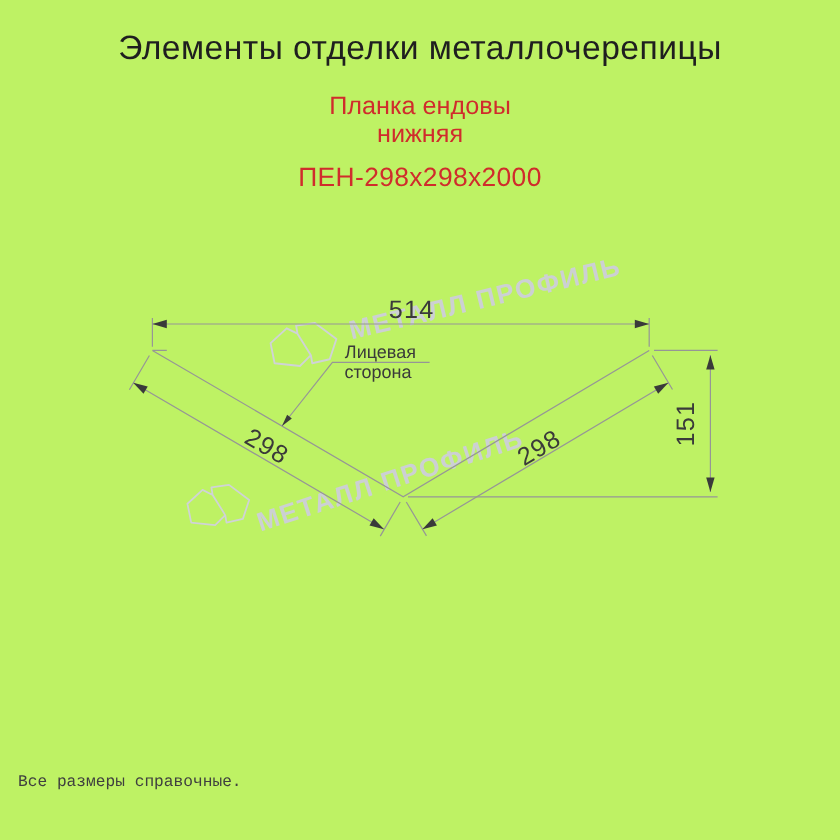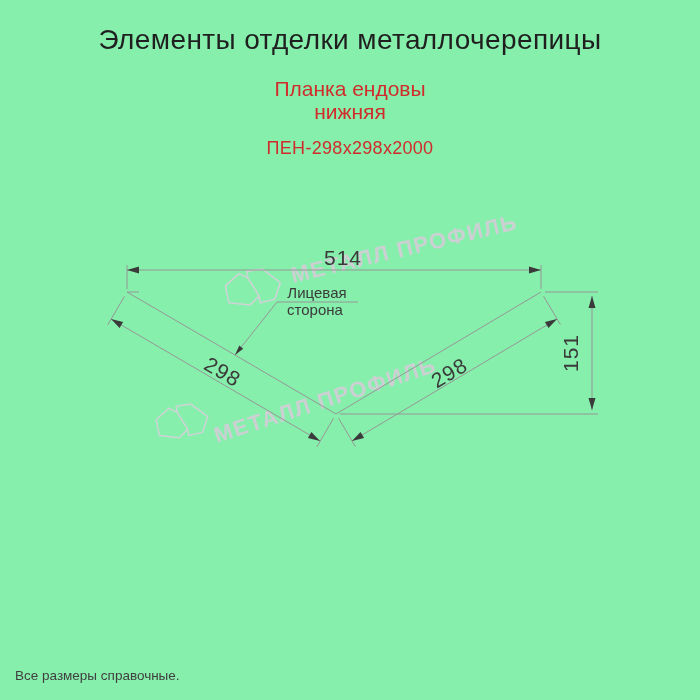--- a/index.html
+++ b/index.html
@@ -1,31 +1,31 @@
 <!DOCTYPE html>
 <html><head>
 <meta charset="utf-8">
 <style>
   html,body{margin:0;padding:0;background:#ffffff;}
   .canvas{
-    position:relative;width:700px;height:700px;background:#86efac;overflow:hidden;
+    position:relative;width:700px;height:700px;background:#bef264;overflow:hidden;
     font-family:"Liberation Sans", sans-serif;
   }
   .hdr{position:absolute;top:25px;left:0;right:0;text-align:center;}
   .title{font-size:28px;line-height:30px;color:#1f1f1f;letter-spacing:.4px;margin:0 0 22px 0;}
   .sub{font-size:21px;line-height:23px;color:#d02c2c;margin:0;}
-  .code{font-size:18px;line-height:24px;color:#d02c2c;margin:13px 0 0 0;letter-spacing:.3px;}
+  .code{font-size:22px;line-height:24px;color:#d02c2c;margin:13px 0 0 0;letter-spacing:.3px;}
   svg.drawing{position:absolute;left:0;top:0;}
   .thin{stroke:#969696;stroke-width:1;fill:none;}
   .arrow{fill:#3a3a3a;stroke:none;}
   .dimtxt{font-size:21px;letter-spacing:1px;fill:#3a3a3a;}
   .lbltxt{font-size:15px;fill:#3a3a3a;}
   .wm-logo{stroke:#cfd3d6;stroke-width:1.4;fill:none;stroke-linejoin:round;}
   .wmtxt{font-size:22px;font-weight:bold;letter-spacing:1.5px;fill:#ccd0d3;}
-  .notes{position:absolute;left:15px;top:667px;font-size:13.5px;line-height:17px;color:#3f3f3f;}
+  .notes{position:absolute;left:15px;top:644px;font-size:13.5px;line-height:17px;color:#3f3f3f;font-family:Liberation Mono, monospace;}
 </style>
 </head>
 <body>
 
 <div class="canvas">
 
   <div class="hdr">
     <div class="title">Элементы отделки металлочерепицы</div>
     <div class="sub accent" style="color: rgb(208, 44, 44); text-align: center;">Планка ендовы</div>
     <div class="sub accent" style="color: rgb(208, 44, 44);">нижняя</div>

